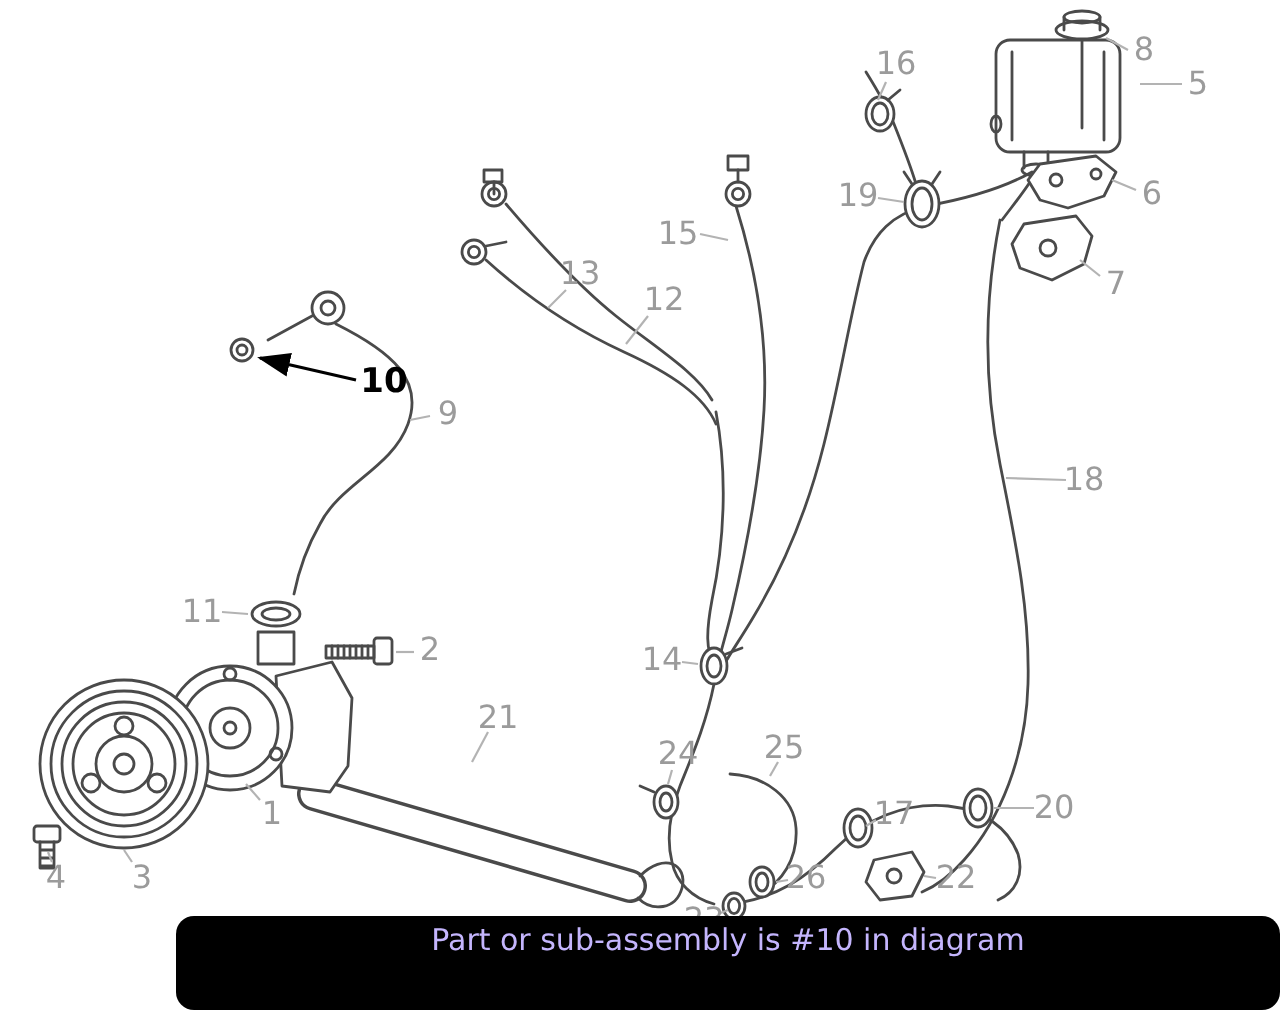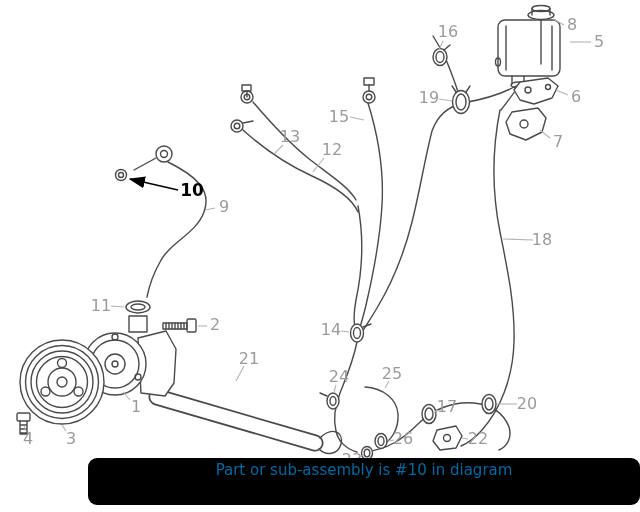--- a/index.html
+++ b/index.html
@@ -192,17 +192,17 @@
         <text x="527" y="409" text-anchor="middle" class="callout">20</text>
         <text x="136" y="412" text-anchor="middle" class="callout">1</text>
         <text x="403" y="444" text-anchor="middle" class="callout">26</text>
         <text x="478" y="444" text-anchor="middle" class="callout">22</text>
         <text x="71" y="444" text-anchor="middle" class="callout">3</text>
         <text x="28" y="444" text-anchor="middle" class="callout">4</text>
         <text x="352" y="465" text-anchor="middle" class="callout">23</text>
       </g>
   </svg>
 
-  <div class="banner" style="background: rgb(0, 0, 0); color: #0369a1;">
+  <div class="banner" style="background: rgb(0, 0, 0); color: #c4b5fd;">
     <div>Part or sub-assembly is #10 in diagram</div>
   </div>
 
 </div>
 
 </body></html>

